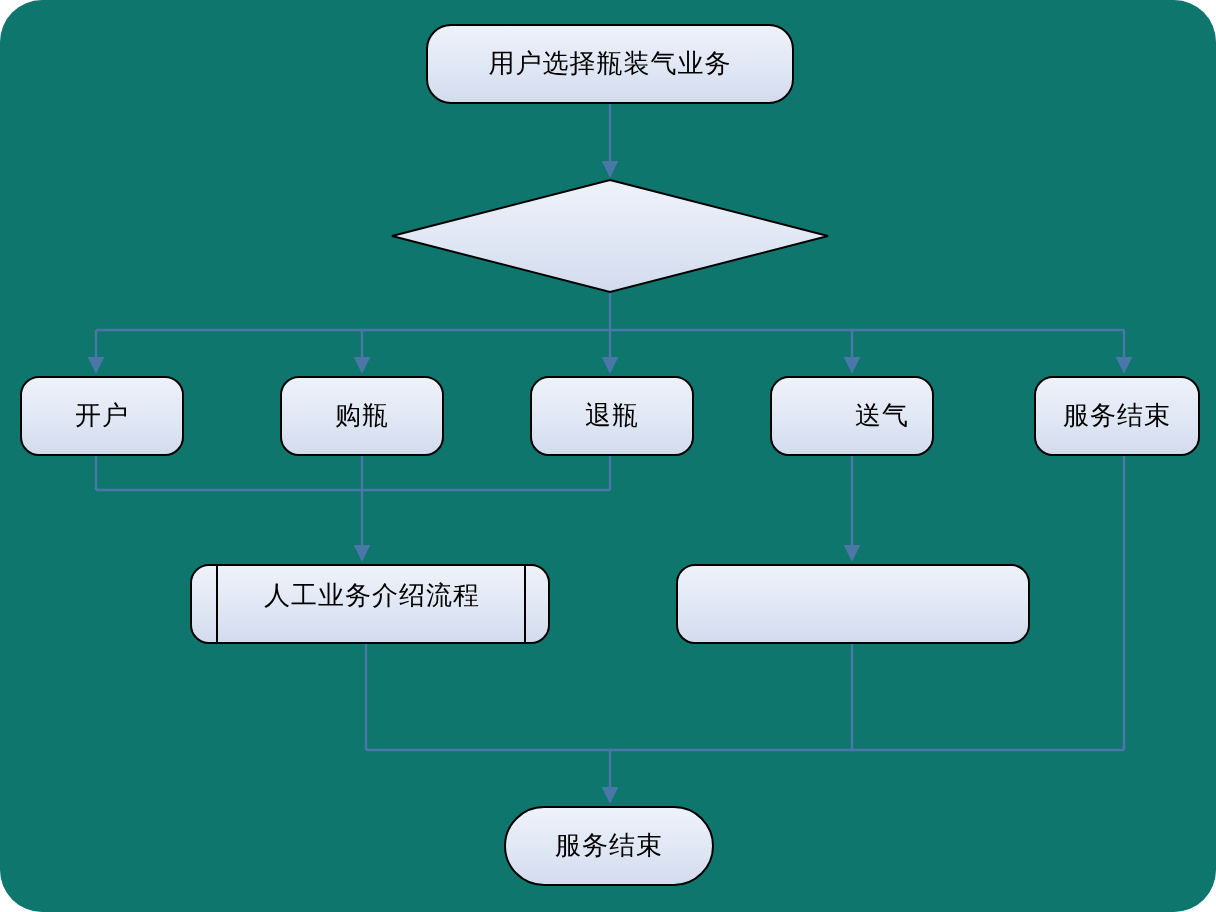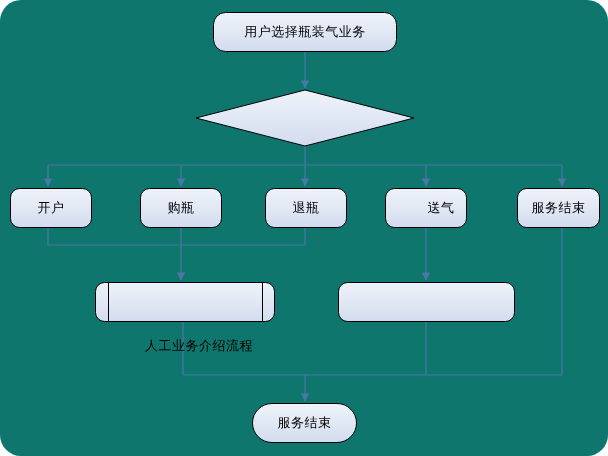--- a/index.html
+++ b/index.html
@@ -113,18 +113,18 @@
   <div class="node-label label-small" style="left:10px; top:188px; width:82px; height:40px;text-align:right;">开户</div>
 
   <div class="node-label label-small" style="left:265px; top:188px; width:82px; height:40px;">退瓶</div>
 
   <div class="node-label label-small" style="left:140px; top:188px; width:82px; height:40px;">购瓶</div>
 
   <div class="node-label label-small" style="left:400px; top:188px; width:82px; height:40px;">送气</div>
 
   <div class="node-label label-small" style="left:517px; top:188px; width:83px; height:40px;">服务结束</div>
 
-  <div class="node-label" style="left:122px; top:282px; width:154px; height:32px;margin-top:48px;">人工业务介绍流程</div>
+  <div class="node-label" style="left:109px; top:282px; width:154px; height:32px;">人工业务介绍流程</div>
 
 
   <div class="node-label" style="left:252px; top:403px; width:105px; height:40px;">服务结束</div>
 
 </div>
 
 </body></html>

